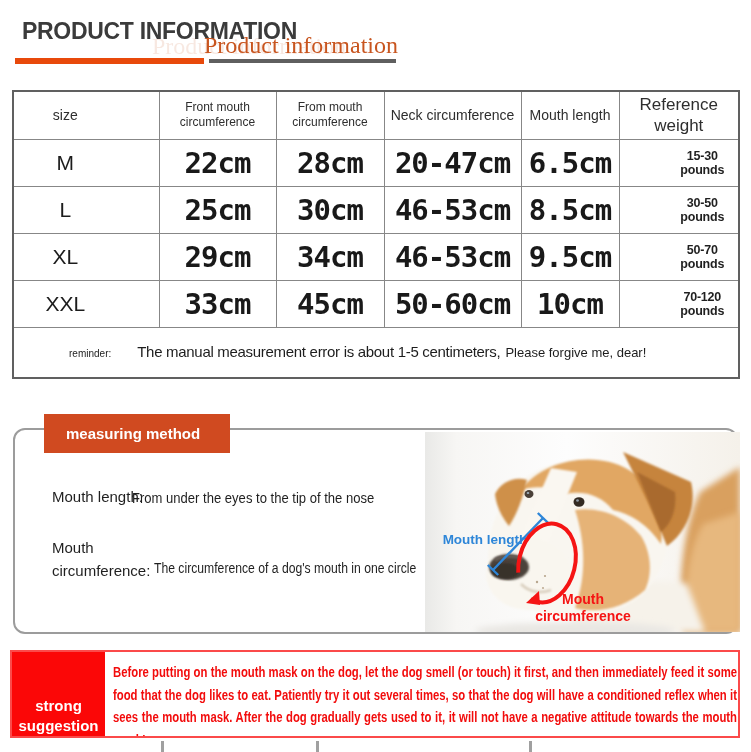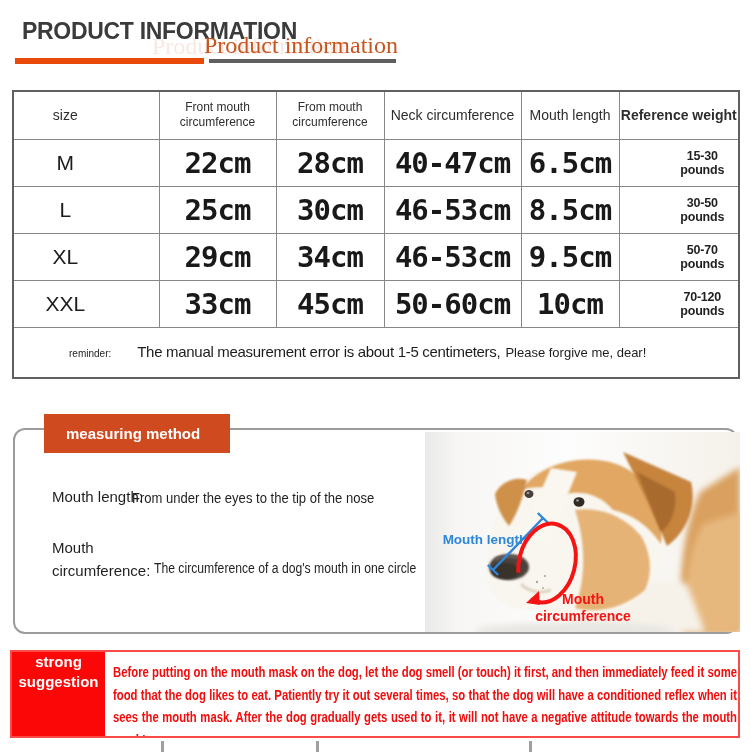--- a/index.html
+++ b/index.html
@@ -16,21 +16,21 @@
   .bar-orange{position:absolute;left:15px;top:58px;width:189px;height:6px;background:var(--orange-bar,#e8490b);}
   .bar-gray{position:absolute;left:209px;top:59px;width:187px;height:4px;background:var(--gray-bar,#5f5f5f);}
 
   
   table.size-table{position:absolute;left:12px;top:90px;width:726px;border-collapse:collapse;
                    table-layout:fixed;border:2px solid #606060;background:#fff;}
   .size-table th,.size-table td{border:1px solid #878787;text-align:center;vertical-align:middle;padding:0;}
   .size-table thead tr{height:48px;}
   .size-table th{font-weight:normal;font-size:12px;color:#2e2e2e;line-height:1.25;}
   .size-table th.th-sm{font-size:14px;}
-  .size-table th.th-xs{font-size:14px;font-weight:bold;}
+  .size-table th.th-xs{font-size:17px;}
   .size-table th.th-size{font-size:14px;padding-right:42px;}
   .size-table tbody tr.data-row{height:47px;}
   td.size-cell{font-size:21px;color:#1c1c1c;padding-right:42px;}
   td.val{font-family:"DejaVu Sans Mono",monospace;font-weight:bold;font-size:29px;
          letter-spacing:-1px;color:#191919;}
   td.weight{font-size:12.5px;font-weight:bold;color:#1f1f1f;letter-spacing:-0.2px;padding-left:47px;}
   tr.reminder-row{height:51px;}
   tr.reminder-row td{text-align:left;padding-left:55px;white-space:nowrap;}
   .rem-label{font-size:10px;color:#1d1d1d;margin-right:26px;}
   .rem-text{font-size:15px;color:#1d1d1d;letter-spacing:-0.3px;}
@@ -51,21 +51,21 @@
   .dog-photo svg{display:block;}
   .ann-blue{fill:var(--blue-ann,#2e86d8);font-family:"Liberation Sans",sans-serif;
             font-weight:bold;font-size:13.5px;}
   .ann-red{fill:var(--red-ann,#f51414);font-family:"Liberation Sans",sans-serif;
            font-weight:bold;font-size:14px;}
 
   
   .suggest-box{position:absolute;left:10px;top:650px;width:730px;height:88px;box-sizing:border-box;
                border:2px solid #fb4a4a;display:flex;background:#fff;}
   .suggest-label{width:93px;flex-shrink:0;background:var(--red,#fb0707);color:#fff;
-                 display:flex;flex-direction:column;justify-content:flex-start;align-items:center;
+                 display:flex;flex-direction:column;justify-content:flex-end;align-items:center;
                  font-size:15px;font-weight:bold;line-height:20px;text-align:center;}
   .suggest-label span{display:block;}
   .suggest-text{flex:1;padding:9px 0 0 8px;overflow:hidden;}
   .stext{display:inline-block;width:800px;transform:scaleX(0.78);transform-origin:0 0;
          font-size:14.5px;font-weight:bold;color:#f20c0c;line-height:22.5px;text-align:justify;}
 
   
   .tick{position:absolute;top:741px;width:3px;height:11px;background:#a0a0a0;}
   .tick-1{left:161px;} .tick-2{left:316px;} .tick-3{left:529px;}
 </style>
@@ -97,21 +97,21 @@
         <th class="th-sm">Neck circumference</th>
         <th class="th-sm">Mouth length</th>
         <th class="th-xs">Reference weight</th>
       </tr>
     </thead>
     <tbody>
       <tr class="data-row">
         <td class="size-cell">M</td>
         <td class="val">22cm</td>
         <td class="val">28cm</td>
-        <td class="val">40-47cm</td>
+        <td class="val">20-47cm</td>
         <td class="val">6.5cm</td>
         <td class="weight">15-30 pounds</td>
       </tr>
       <tr class="data-row">
         <td class="size-cell">L</td>
         <td class="val">25cm</td>
         <td class="val">30cm</td>
         <td class="val">46-53cm</td>
         <td class="val">8.5cm</td>
         <td class="weight">30-50 pounds</td>

